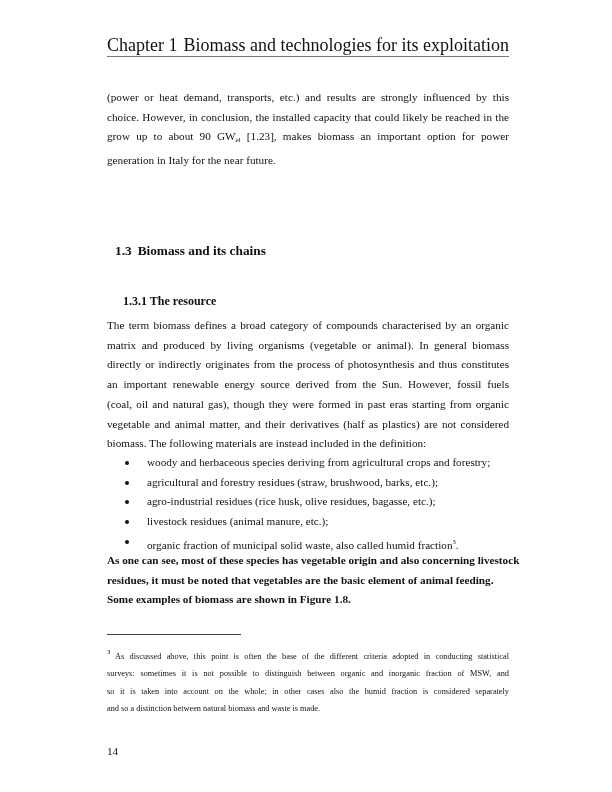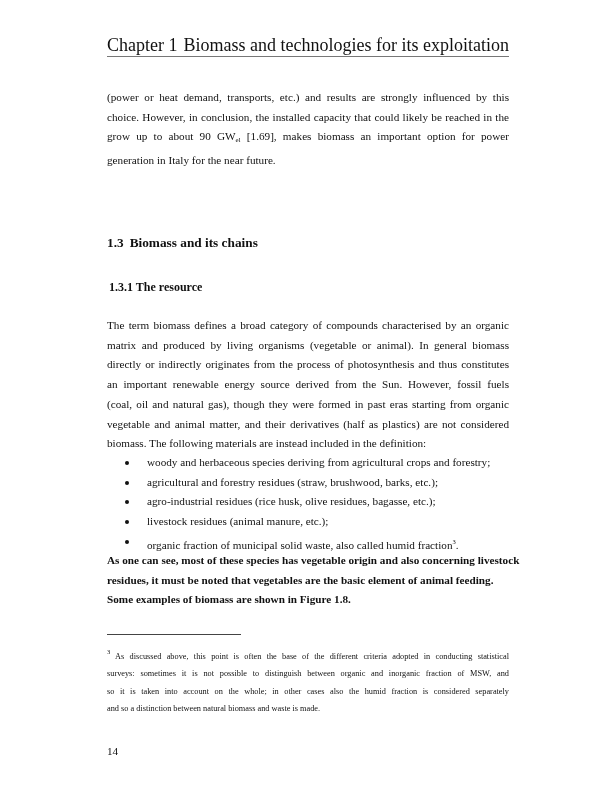--- a/index.html
+++ b/index.html
@@ -21,26 +21,26 @@
       position: absolute; left: 107px; width: 402px;
       font-size: 11.2px; line-height: 19.7px;
       text-align: justify; margin: 0;
     }
     .para .line { display: block; text-align: justify; text-align-last: justify; white-space: nowrap; }
     .para .line.last { text-align-last: left; }
     sub.el { font-size: 7px; vertical-align: -2px; }
     sup.fn { font-size: 6.5px; vertical-align: 5px; }
     .h2 {
       position: absolute; left: 107px; top: 235px;
-      font-size: 13.3px; font-weight: bold; margin: 0;
+      font-size: 13.3px; font-weight: bold; margin: 8px;
     }
     .h2 .num { margin-right: 6px; }
     .h3 {
       position: absolute; left: 107px; top: 278px;
-      font-size: 12px; font-weight: bold; margin: 2px; text-align: right;
+      font-size: 12px; font-weight: bold; margin: 16px; text-align: right;
     }
     .bullets {
       position: absolute; left: 107px; top: 453px; width: 402px;
       list-style: none; margin: 0; padding: 0;
       font-size: 11.2px; line-height: 19.7px;
     }
     .bullets li { position: relative; padding-left: 40px; white-space: nowrap; }
     .bullets li .dot {
       position: absolute; left: 18px; top: 8px; width: 4px; height: 4px;
       background: #111; border-radius: 50%;
@@ -65,21 +65,21 @@
 
 <div class="header">
   <span>Chapter 1</span>
   <span>Biomass and technologies for its exploitation</span>
 </div>
 <div class="header-rule"></div>
 
 <p class="para" style="top:88px;">
   <span class="line">(power or heat demand, transports, etc.) and results are strongly influenced by this</span>
   <span class="line">choice. However, in conclusion, the installed capacity that could likely be reached in the</span>
-  <span class="line"><span>grow up to about 90 GW</span><sub class="el">el</sub><span> [1.69], makes biomass an important option for power</span></span>
+  <span class="line"><span>grow up to about 90 GW</span><sub class="el">el</sub><span> [1.23], makes biomass an important option for power</span></span>
   <span class="line last">generation in Italy for the near future.</span>
 </p>
 
 <h2 class="h2">
   <span class="num">1.3</span><span>Biomass and its chains</span>
 </h2>
 
 <h3 class="h3">1.3.1 The resource</h3>
 
 <p class="para" style="top:316px;">

